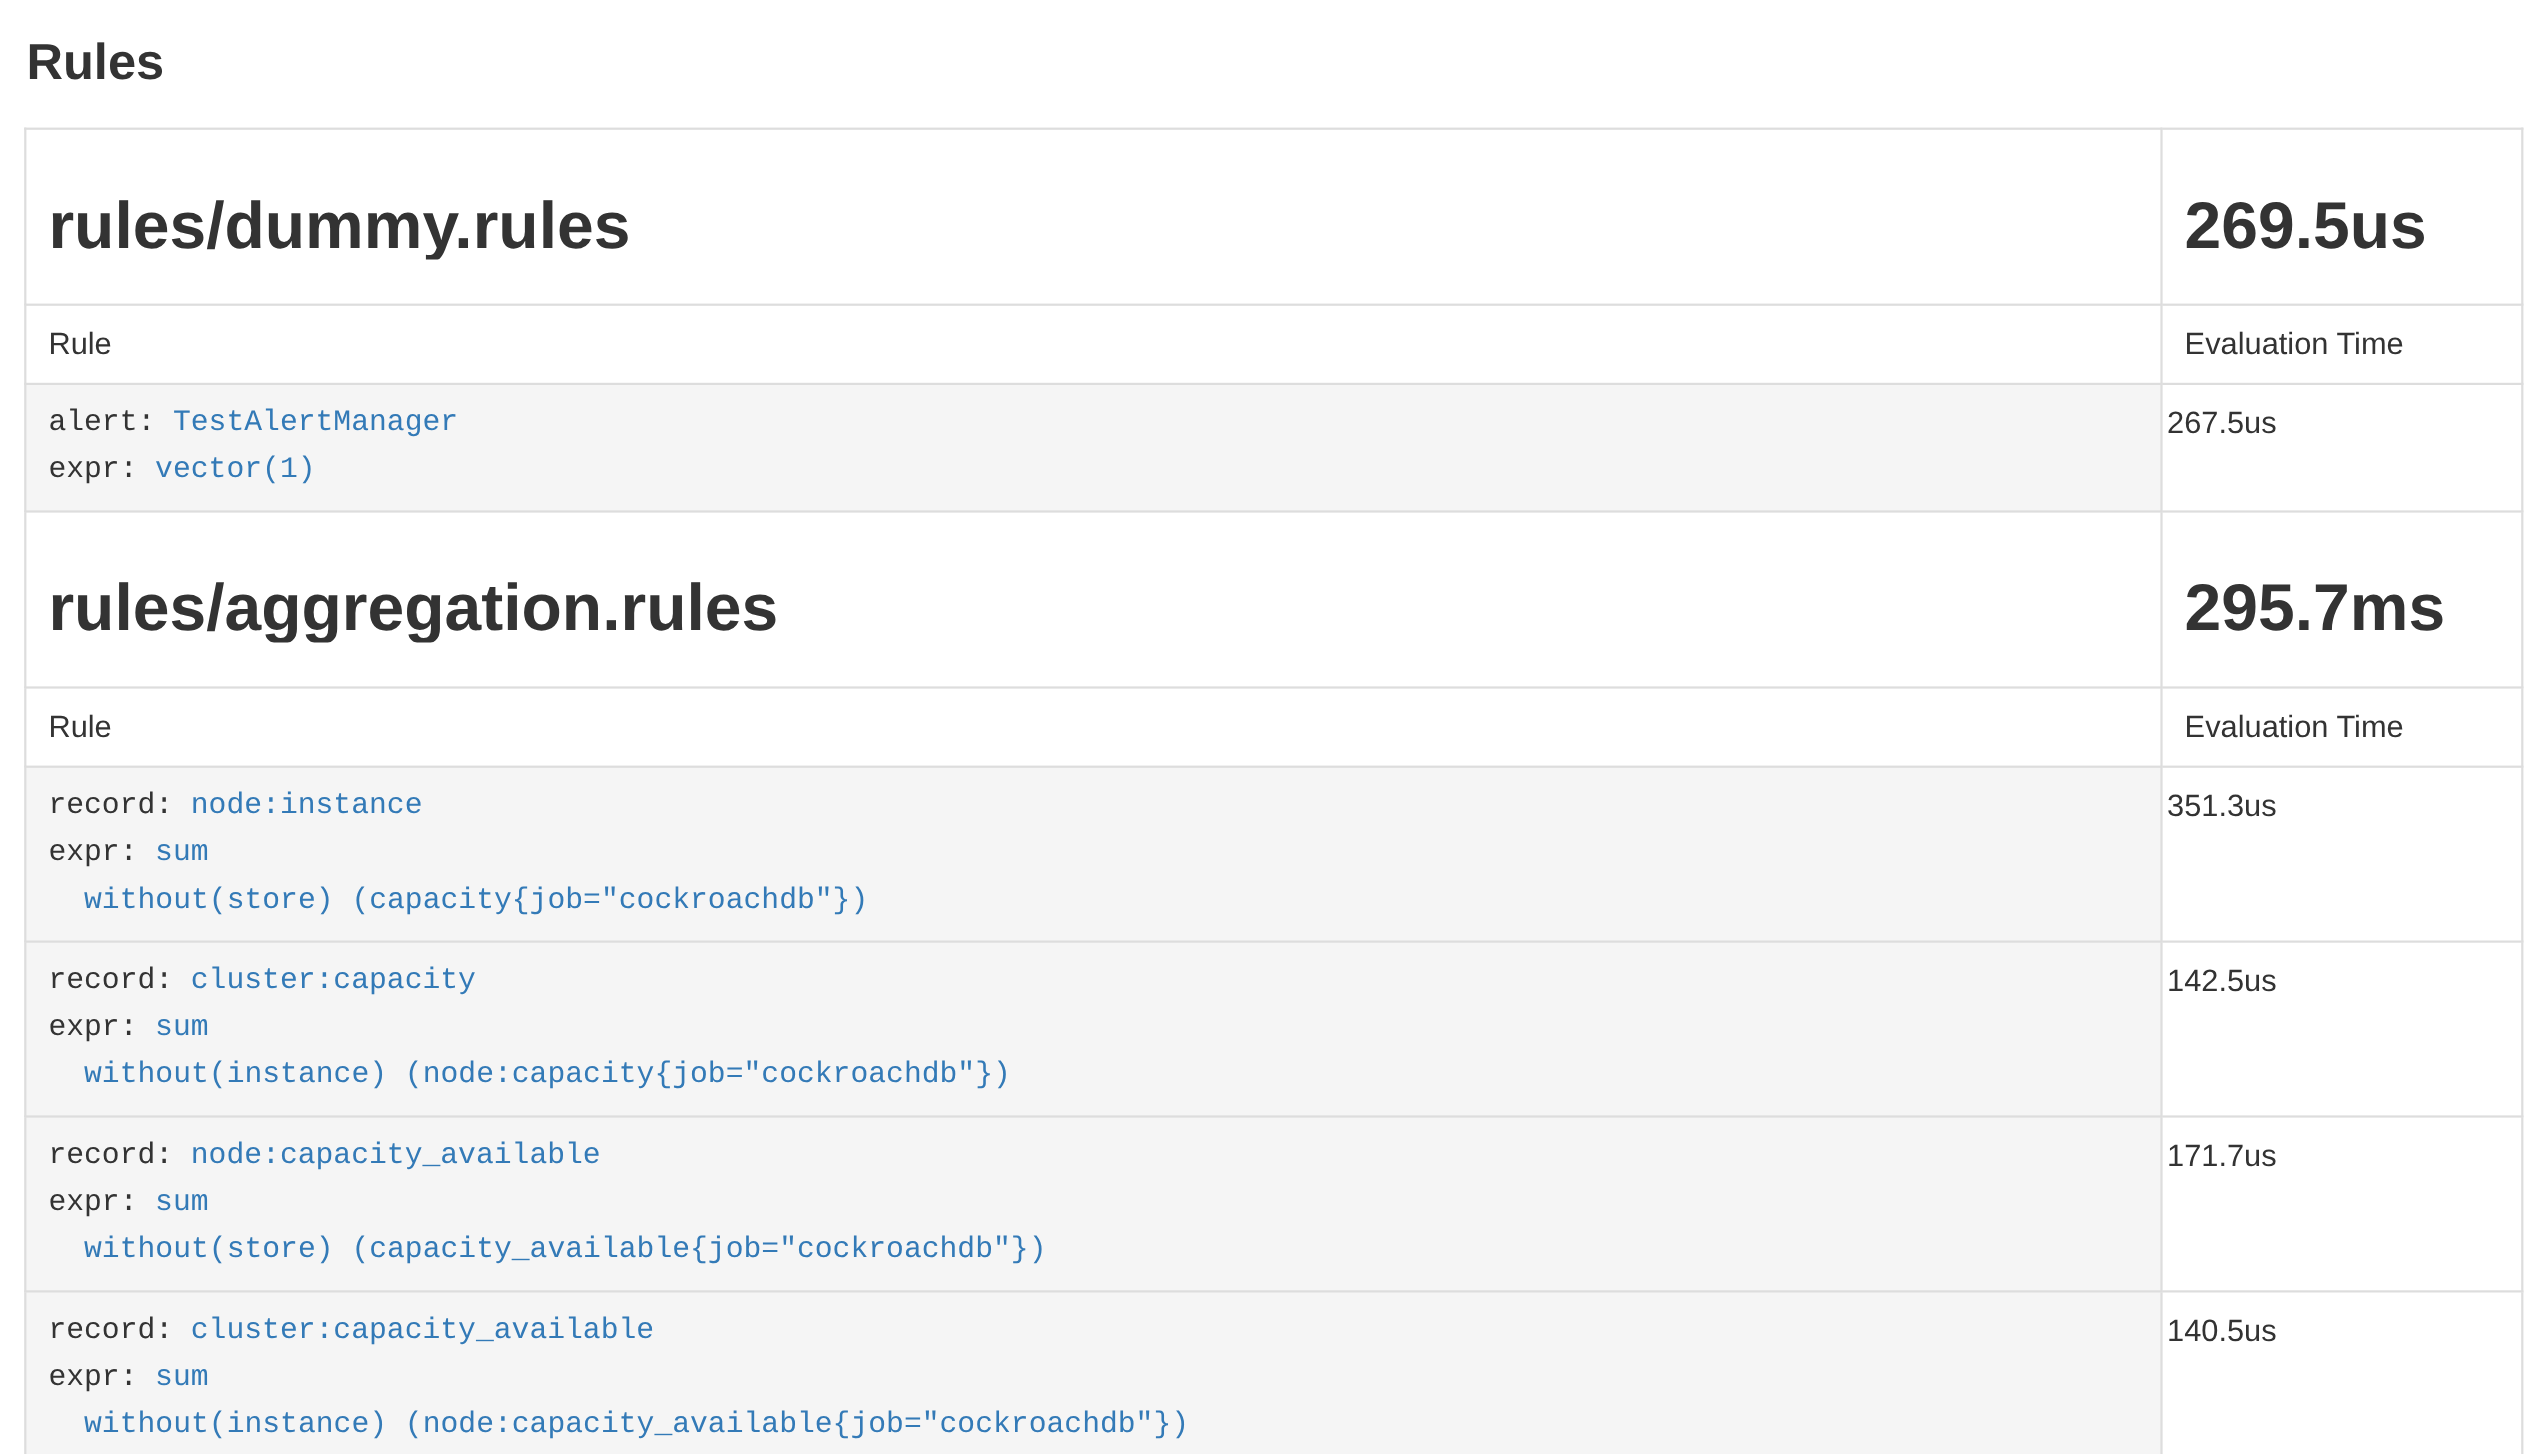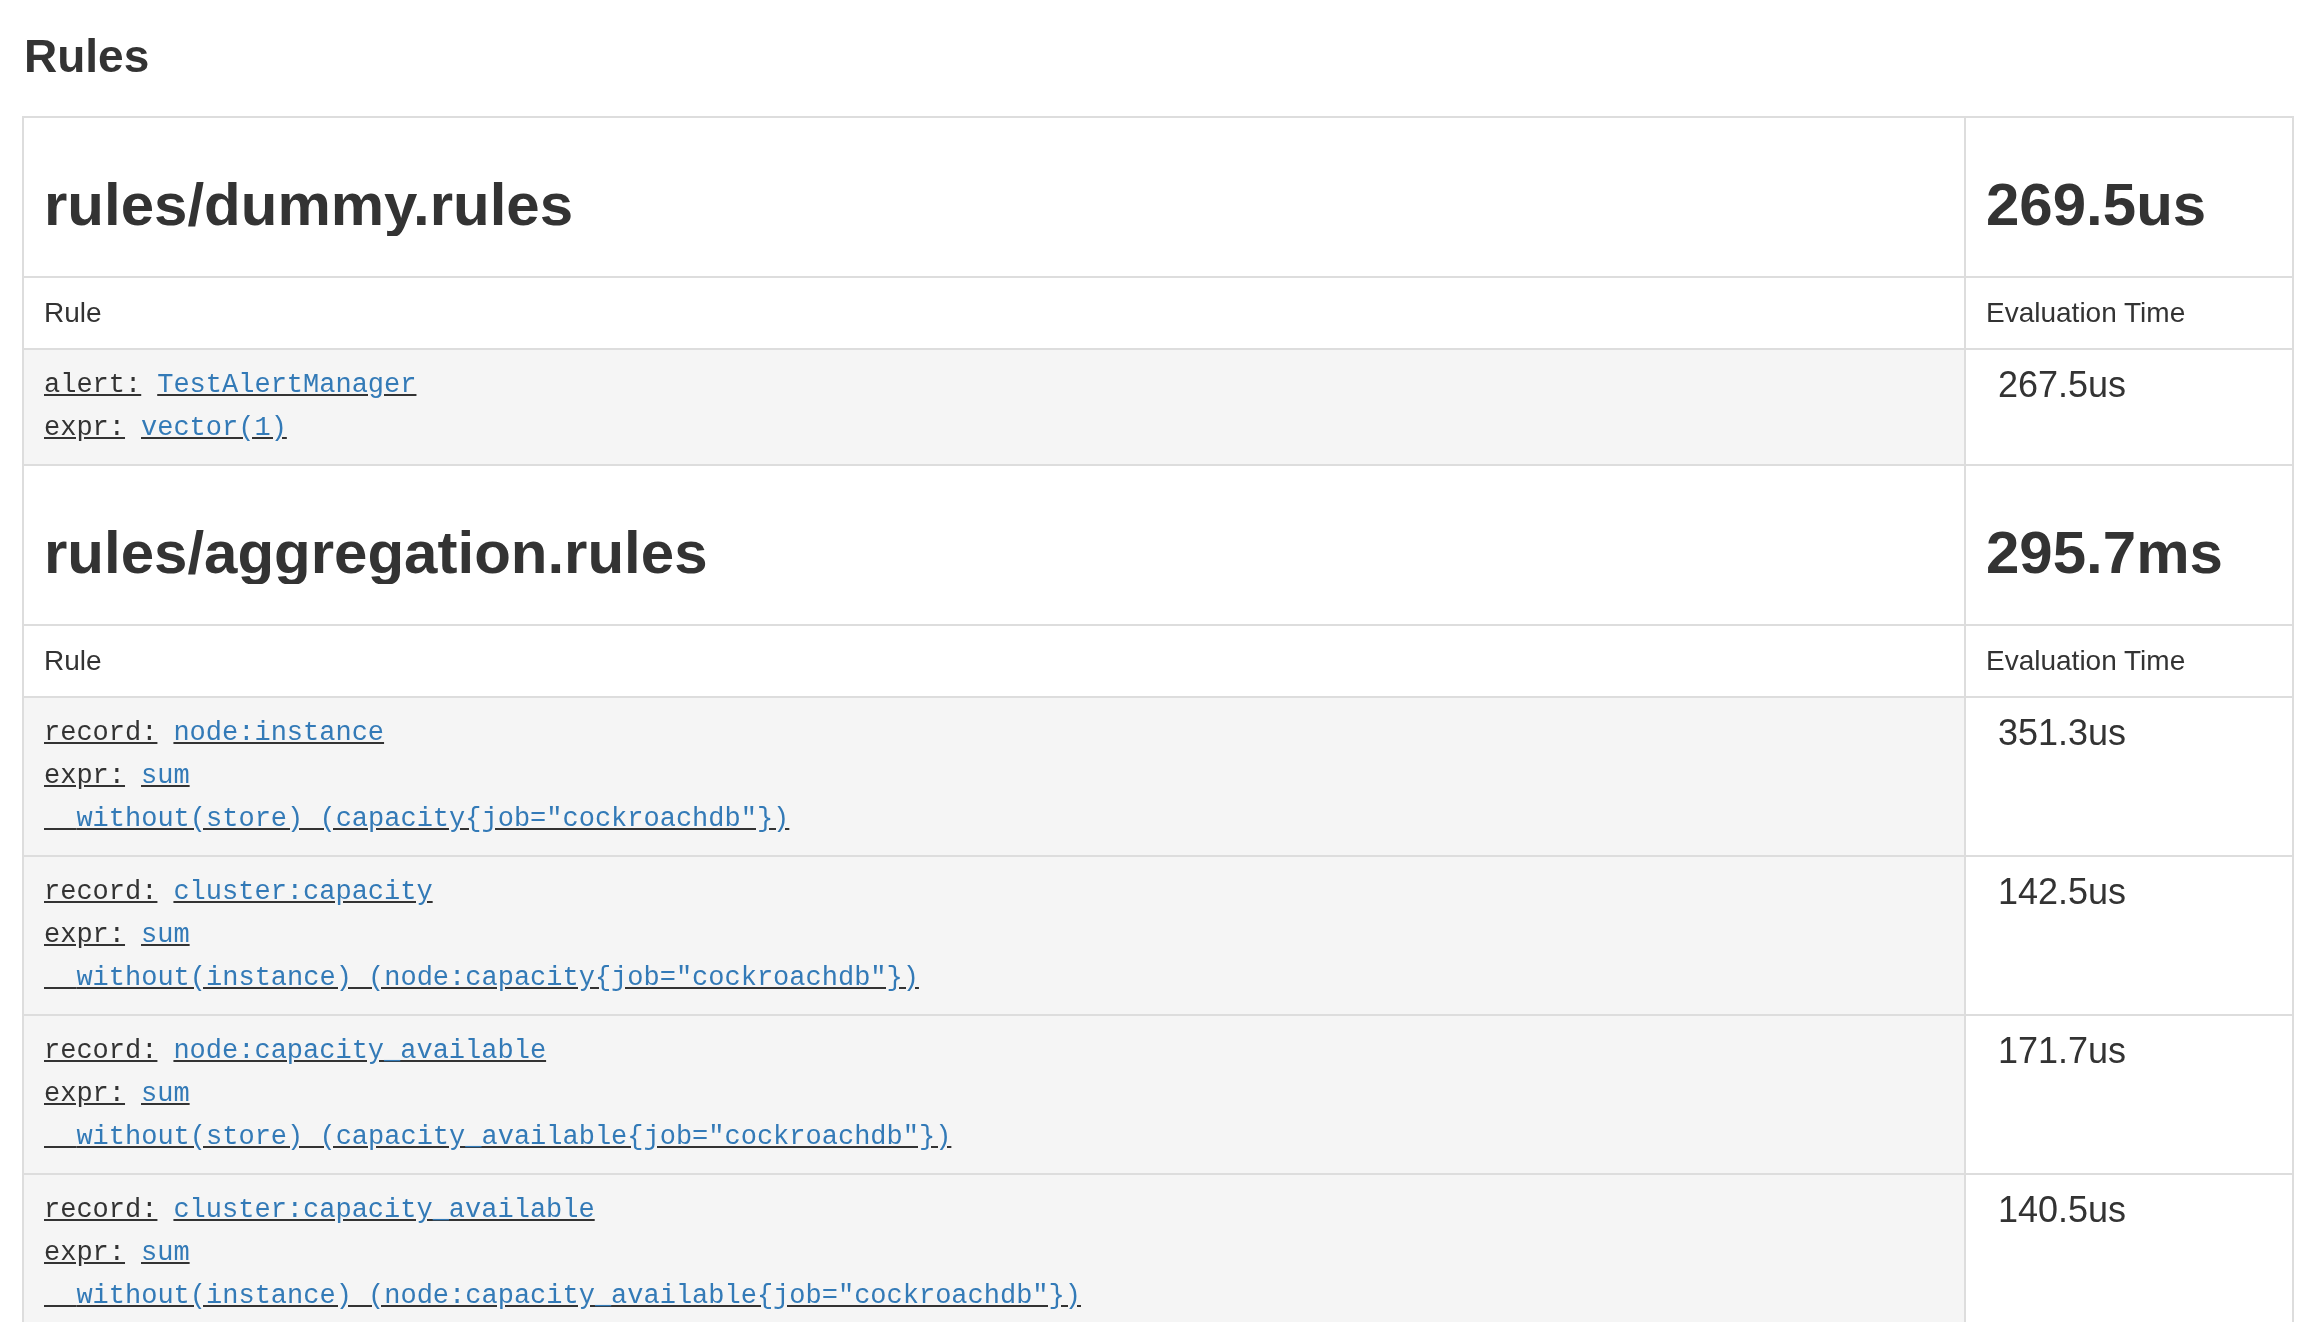--- a/index.html
+++ b/index.html
@@ -54,32 +54,31 @@
     color: #333333;
     background: #ffffff;
   }
 
   
   .rule-cell {
     padding: 14px 20px;
     background: #f5f5f5;
   }
   .eval-cell {
-    padding: 16px 32px;
-    font-size: 36px;
+    padding: 16px 4px;
+    font-size: 28px;
     line-height: 38px;
     color: #333333;
     background: #ffffff;
   }
 
   .code {
     font-family: "Liberation Mono", "DejaVu Sans Mono", monospace;
     font-size: 27px;
     color: #333333;
-    text-decoration: underline;
   }
   .code-line {
     line-height: 43px;
     white-space: pre-wrap;
   }
   .code-key { color: #333333; margin-right: 16px; }
   a.code-link {
     color: #337ab7;
     text-decoration: none;
     white-space: pre-wrap;

